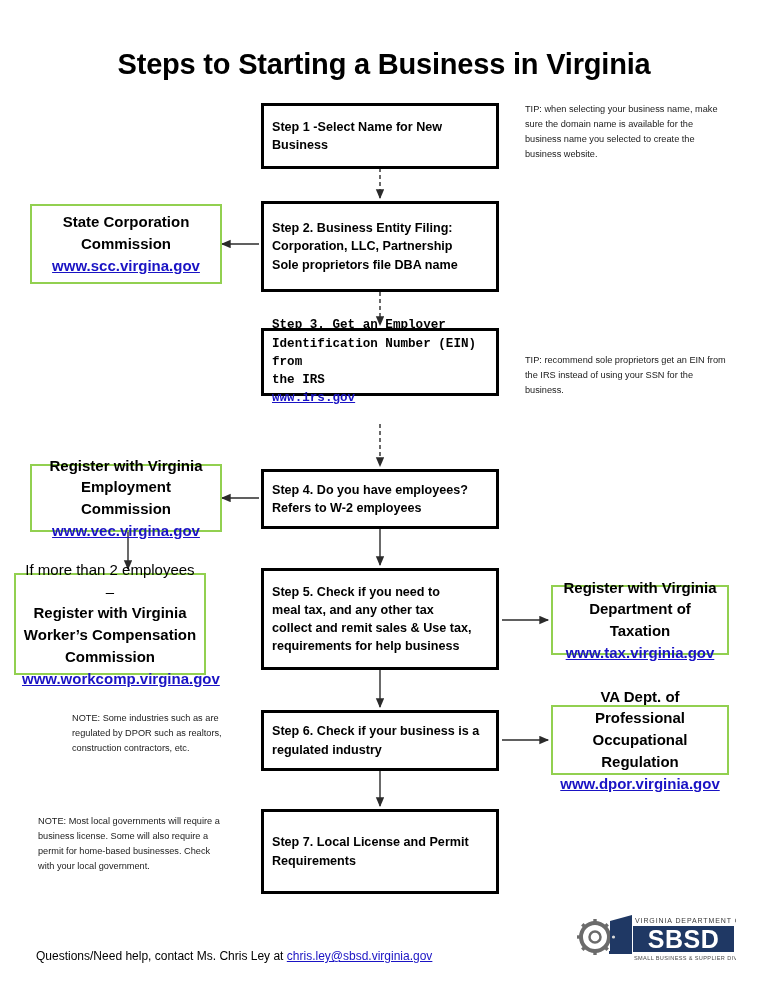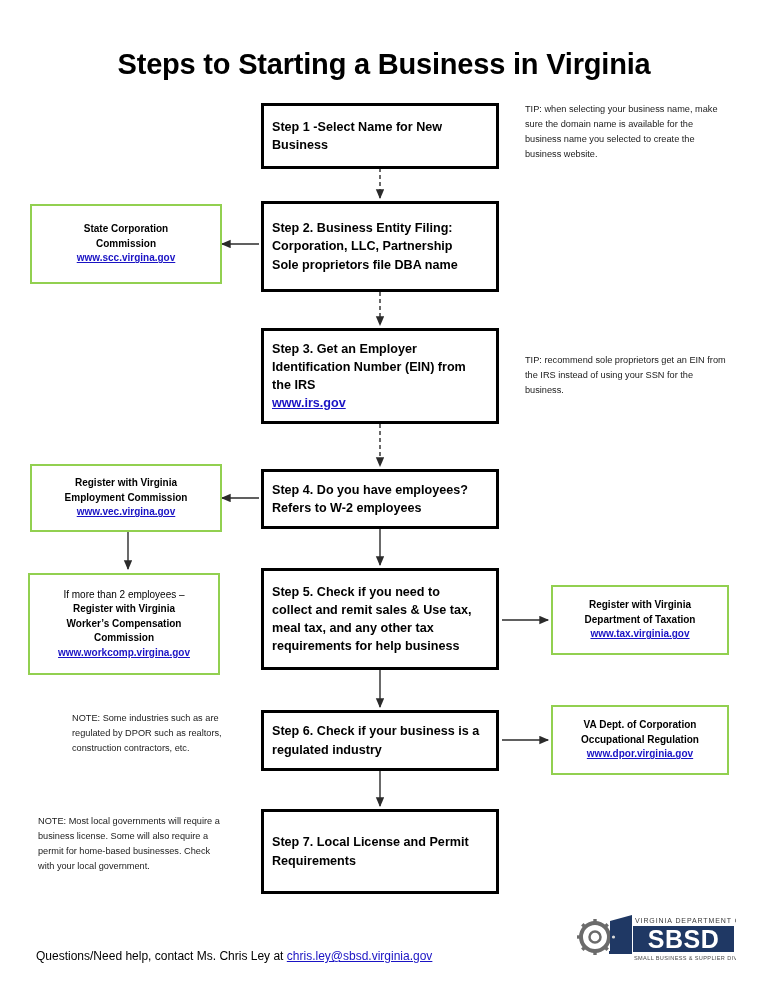--- a/index.html
+++ b/index.html
@@ -53,21 +53,21 @@
   .green-box {
     position: absolute;
     box-sizing: border-box;
     border: 2.5px solid #92d050;
     background: #ffffff;
     display: flex;
     align-items: center;
     justify-content: center;
     text-align: center;
     font-weight: bold;
-    font-size: 10px;
+    font-size: 15px;
     line-height: 1.45;
     padding: 3px 6px;
   }
   .green-box .lines { width: 100%; }
   .normal-weight { font-weight: normal; }
 
   
   .link {
     color: #1a13c4;
     text-decoration: underline;
@@ -161,41 +161,41 @@
   </div>
 
   <div class="step-box" style="left:261px;top:193px;width:238px;height:91px;">
     <div class="lines">
       <div>Step 2. Business Entity Filing:</div>
       <div>Corporation, LLC, Partnership</div>
       <div>Sole proprietors file DBA name</div>
     </div>
   </div>
 
-  <div class="step-box" style="left:261px;top:320px;width:238px;height:96px;">
+  <div class="step-box" style="left:261px;top:320px;width:238px;height:68px;font-family:Liberation Mono, monospace;">
     <div class="lines">
       <div>Step 3. Get an Employer</div>
       <div>Identification Number (EIN) from</div>
       <div>the IRS</div>
       <div class="link">www.irs.gov</div>
     </div>
   </div>
 
   <div class="step-box" style="left:261px;top:461px;width:238px;height:60px;">
     <div class="lines">
       <div>Step 4. Do you have employees?</div>
       <div>Refers to W-2 employees</div>
     </div>
   </div>
 
   <div class="step-box" style="left:261px;top:560px;width:238px;height:102px;">
     <div class="lines">
       <div>Step 5. Check if you need to</div>
+      <div>meal tax, and any other tax</div>
       <div>collect and remit sales &amp; Use tax,</div>
-      <div>meal tax, and any other tax</div>
       <div>requirements for help business</div>
     </div>
   </div>
 
   <div class="step-box" style="left:261px;top:702px;width:238px;height:61px;">
     <div class="lines">
       <div>Step 6. Check if your business is a</div>
       <div>regulated industry</div>
     </div>
   </div>
@@ -216,41 +216,41 @@
   </div>
 
   <div class="green-box" style="left:30px;top:456px;width:192px;height:68px;">
     <div class="lines">
       <div>Register with Virginia</div>
       <div>Employment Commission</div>
       <div class="link">www.vec.virgina.gov</div>
     </div>
   </div>
 
-  <div class="green-box" style="left:28px;top:565px;width:192px;height:102px;">
+  <div class="green-box" style="left:14px;top:565px;width:192px;height:102px;">
     <div class="lines">
       <div class="normal-weight">If more than 2 employees –</div>
       <div>Register with Virginia</div>
       <div>Worker’s Compensation</div>
       <div>Commission</div>
       <div class="link">www.workcomp.virgina.gov</div>
     </div>
   </div>
 
   <div class="green-box" style="left:551px;top:577px;width:178px;height:70px;">
     <div class="lines">
       <div>Register with Virginia</div>
       <div>Department of Taxation</div>
       <div class="link">www.tax.virginia.gov</div>
     </div>
   </div>
 
   <div class="green-box" style="left:551px;top:697px;width:178px;height:70px;">
     <div class="lines">
-      <div>VA Dept. of Corporation</div>
+      <div>VA Dept. of Professional</div>
       <div>Occupational Regulation</div>
       <div class="link">www.dpor.virginia.gov</div>
     </div>
   </div>
 
   <div class="note" style="left:525px;top:94px;width:205px;">TIP:  when selecting your business name, make sure the domain name is available for the business name you selected to create the business website.</div>
 
   <div class="note" style="left:72px;top:703px;width:176px;">NOTE:  Some industries such as are regulated by DPOR such as realtors, construction contractors, etc.</div>
 
   <div class="note" style="left:525px;top:345px;width:205px;">TIP:  recommend sole proprietors get an EIN from the IRS instead of using your SSN for the business.</div>

